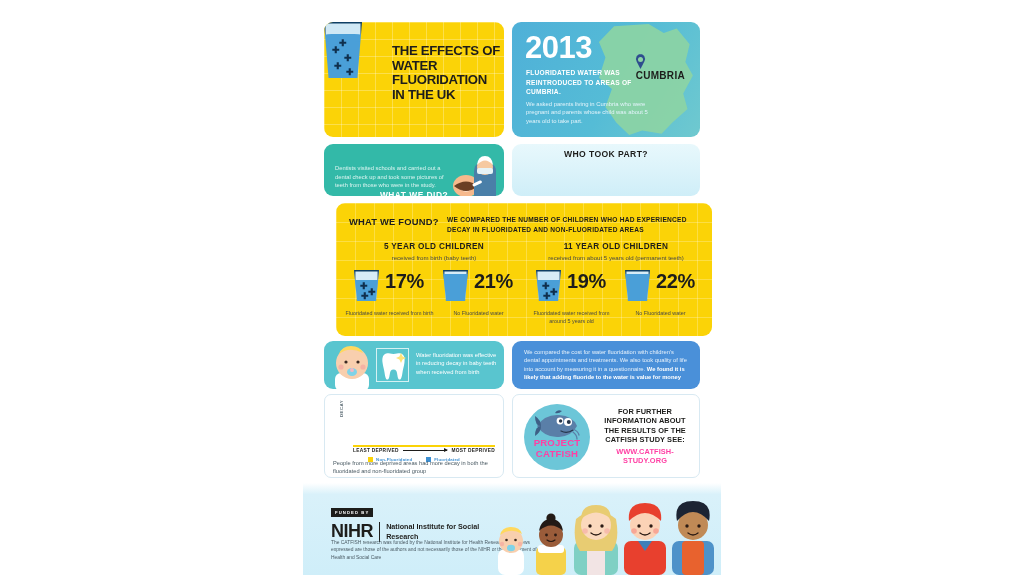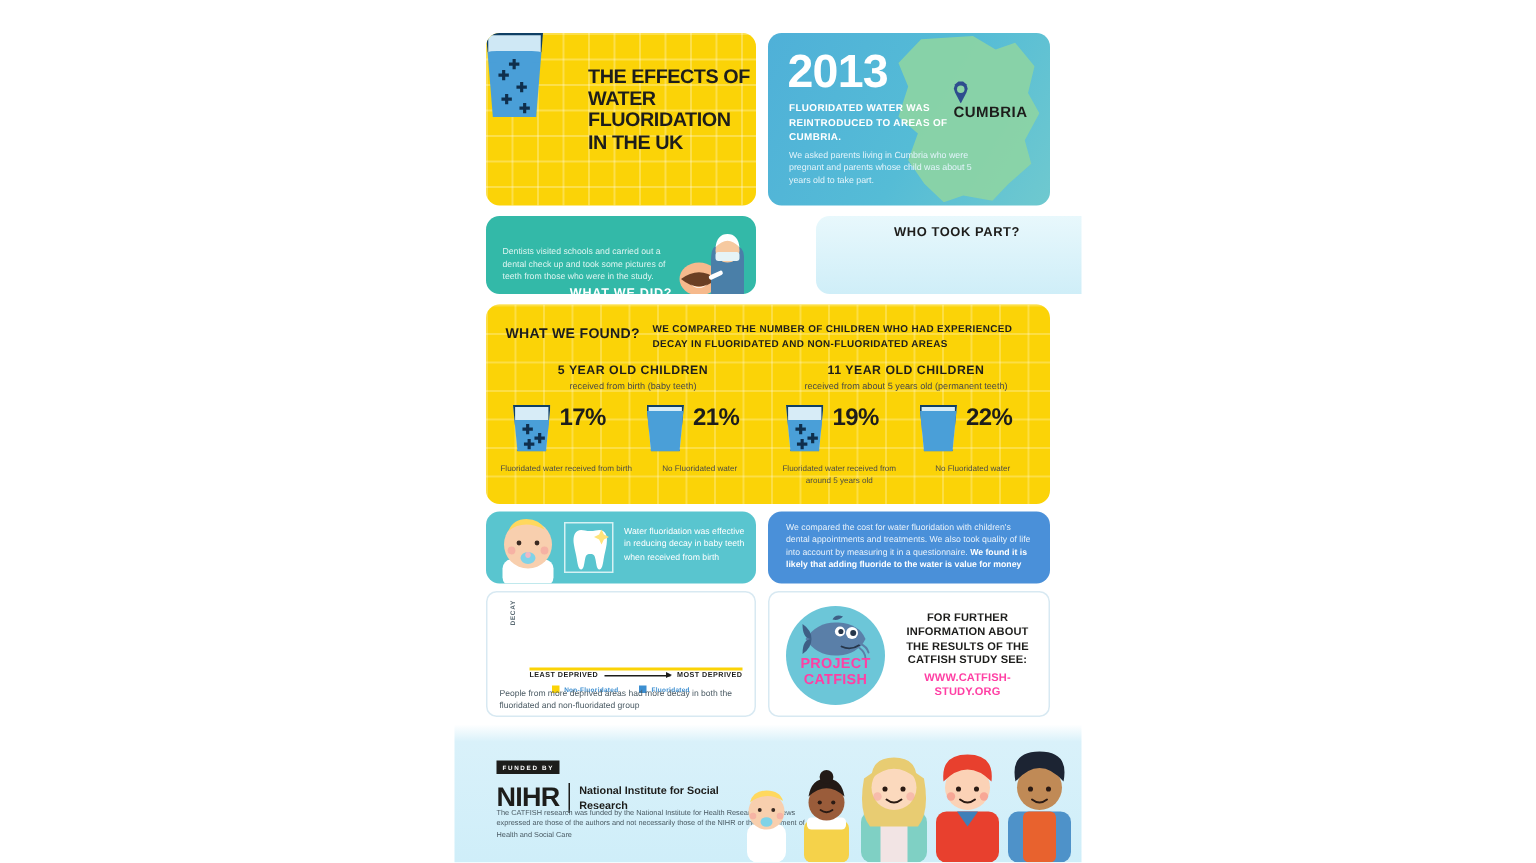--- a/index.html
+++ b/index.html
@@ -113,35 +113,34 @@
   #did-body {
     position: absolute; left: 11px; top: 20px; width: 122px;
     font-size: 5.8px; line-height: 8.6px; color: #ddf5f1;
   }
   #dentist-art { position:absolute; right: 4px; bottom: 0; width: 56px; height: 40px; }
 
   
   #card-who {
     left: 209px; top: 144px; width: 188px; height: 52px;
     background: linear-gradient(#e8f8fc, #cfeef8);
-    margin-left: 32px;
   }
   #who-title {
     position: absolute; left:0; right:0; top: 5px; text-align: center;
     font-weight: bold; font-size: 8.6px; letter-spacing: .4px; color: #1d1d1b;
   }
   .who-col { position: absolute; top: 18px; width: 88px; text-align: center; }
   #who-col-1 { left: 7px; }
   #who-col-2 { left: 94px; }
   .who-num { font-weight: bold; font-size: 9.6px; color: #1d1d1b; }
   .who-txt { margin-top: 2px; font-size: 5.5px; line-height: 7.6px; color: #4a5a63; }
 
   
   #card-found {
-    left: 21px; top: 203px; width: 376px; height: 133px;
+    left: 33px; top: 203px; width: 376px; height: 133px;
     background: #fbd307; border-radius: 9px;
   }
   #found-grid {
     position:absolute; inset:0;
     background-image:
       linear-gradient(to right, rgba(255,255,255,.25) 1px, transparent 1px),
       linear-gradient(to bottom, rgba(255,255,255,.25) 1px, transparent 1px);
     background-size: 19px 19px;
   }
   #found-title {
@@ -167,21 +166,21 @@
     position:absolute; inset:0;
     background:#d7ecf7;
     clip-path: polygon(0 0, 100% 0, 88% 100%, 12% 100%);
     box-shadow: inset 0 0 0 1.4px #0f3f64;
   }
   .cup .fill { position:absolute; left:0; right:0; bottom:0; background:#4a9fd8; }
   .cup.partial .fill { height: 68%; }
   .cup.full .fill { height: 86%; }
   .pct {
     position:absolute; left: 40px; top: 2px;
-    font-weight: bold; font-size: 16px; color:#1d1d1b; letter-spacing:-0.4px;
+    font-weight: bold; font-size: 20px; color:#1d1d1b; letter-spacing:-0.4px;
   }
   .fp-cap {
     position:absolute; left: 0; right: 0; top: 42px;
     text-align:center; font-size: 5.4px; line-height: 7.6px; color:#4a4a46;
   }
 
   
   #card-baby {
     left: 21px; top: 341px; width: 180px; height: 48px;
     background: #59c5cf;

